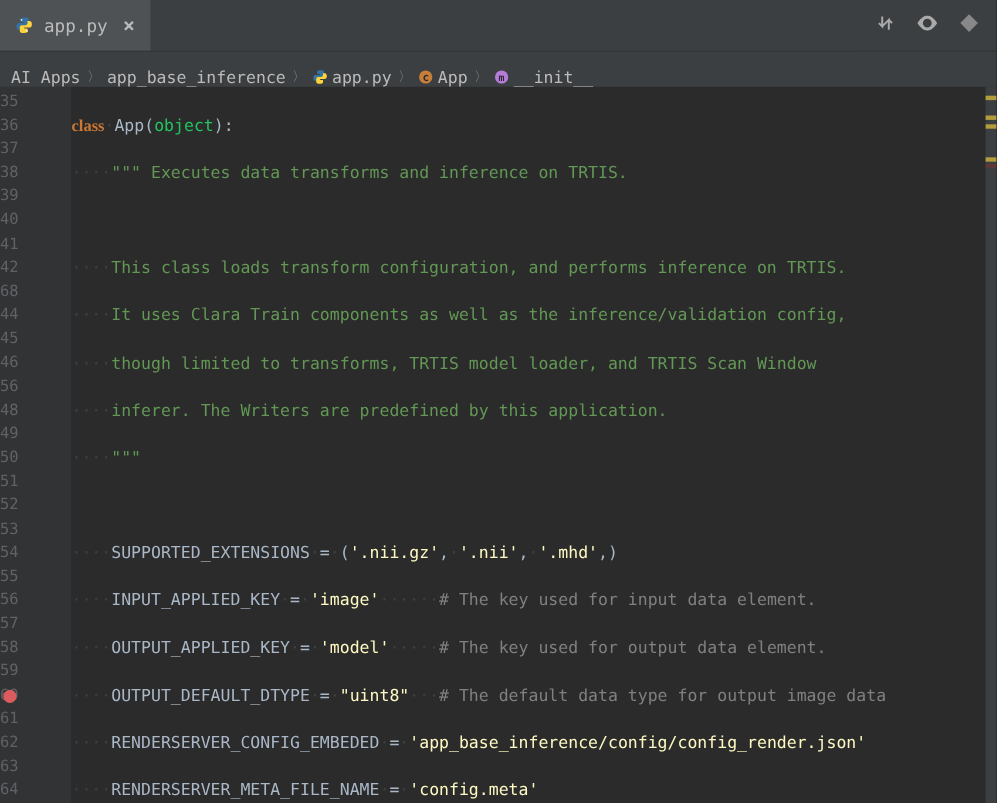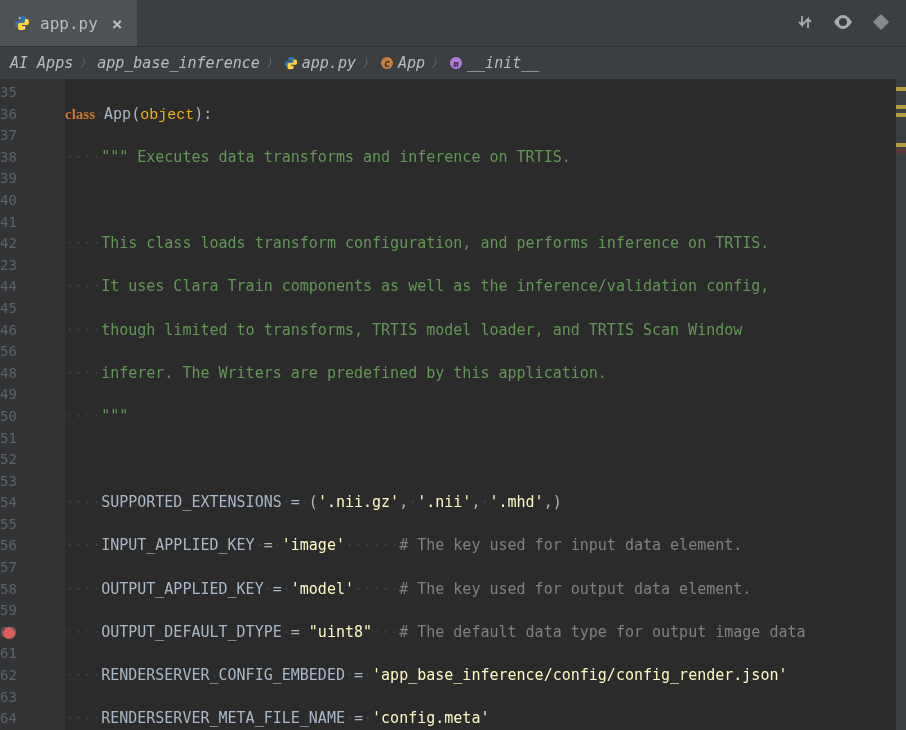--- a/index.html
+++ b/index.html
@@ -34,26 +34,25 @@
 .tab-label { color: #bbb; font-size: 16px; }
 .tab-close { color: #bbb; font-size: 18px; font-weight: bold; cursor: pointer; margin-left: 4px; }
 .tab-spacer { flex: 1; background: #3c3f41; }
 .tab-actions { display: flex; align-items: center; gap: 18px; padding: 0 16px; }
 .tab-actions svg { cursor: pointer; }
 
 .breadcrumb {
   background: #3c3f41;
   height: 32px;
   display: flex;
-  align-items: center;
+  align-items: flex-end;
   padding: 0 10px;
   gap: 6px;
   font-size: 15px;
   color: #bbb;
-  font-style: italic;
 }
 .breadcrumb .sep { color: #888; font-size: 12px; }
 .breadcrumb .bc-item { display: inline-flex; align-items: center; gap: 4px; cursor: pointer; }
 
 .editor {
   display: flex;
   height: calc(730px - 79px);
   position: relative;
 }
 .gutter {
@@ -82,21 +81,21 @@
   padding-top: 3px;
   white-space: pre;
   overflow: hidden;
   position: relative;
 }
 .code .line { height: 21.6px; }
 
 .ws { color: #3f3f3f; }
 .kw { color: #cc7832; font-weight: bold; font-family: Liberation Serif, serif; }
 .cls { color: #a9b7c6; }
-.bi { color: #eab308; font-family: Liberation Mono, monospace; }
+.bi { color: #22c55e; }
 .str { color: #fef9c3; }
 .doc { color: #629755; }
 .cmt { color: #808080; text-align: center; }
 .op { color: #a9b7c6; }
 
 .minimap {
   position: absolute;
   right: 0; top: 0;
   width: 10px;
   height: 100%;
@@ -175,21 +174,21 @@
   <div class="gutter">
     <div class="bp" style="top: calc(3px + 25*21.6px + 5px);"></div>
 <div>35</div>
       <div>36</div>
       <div>37</div>
       <div>38</div>
       <div>39</div>
       <div>40</div>
       <div>41</div>
       <div>42</div>
-      <div>23</div>
+      <div>68</div>
       <div>44</div>
       <div>45</div>
       <div>46</div>
       <div>56</div>
       <div>48</div>
       <div>49</div>
       <div>50</div>
       <div>51</div>
       <div>52</div>
       <div>53</div>

